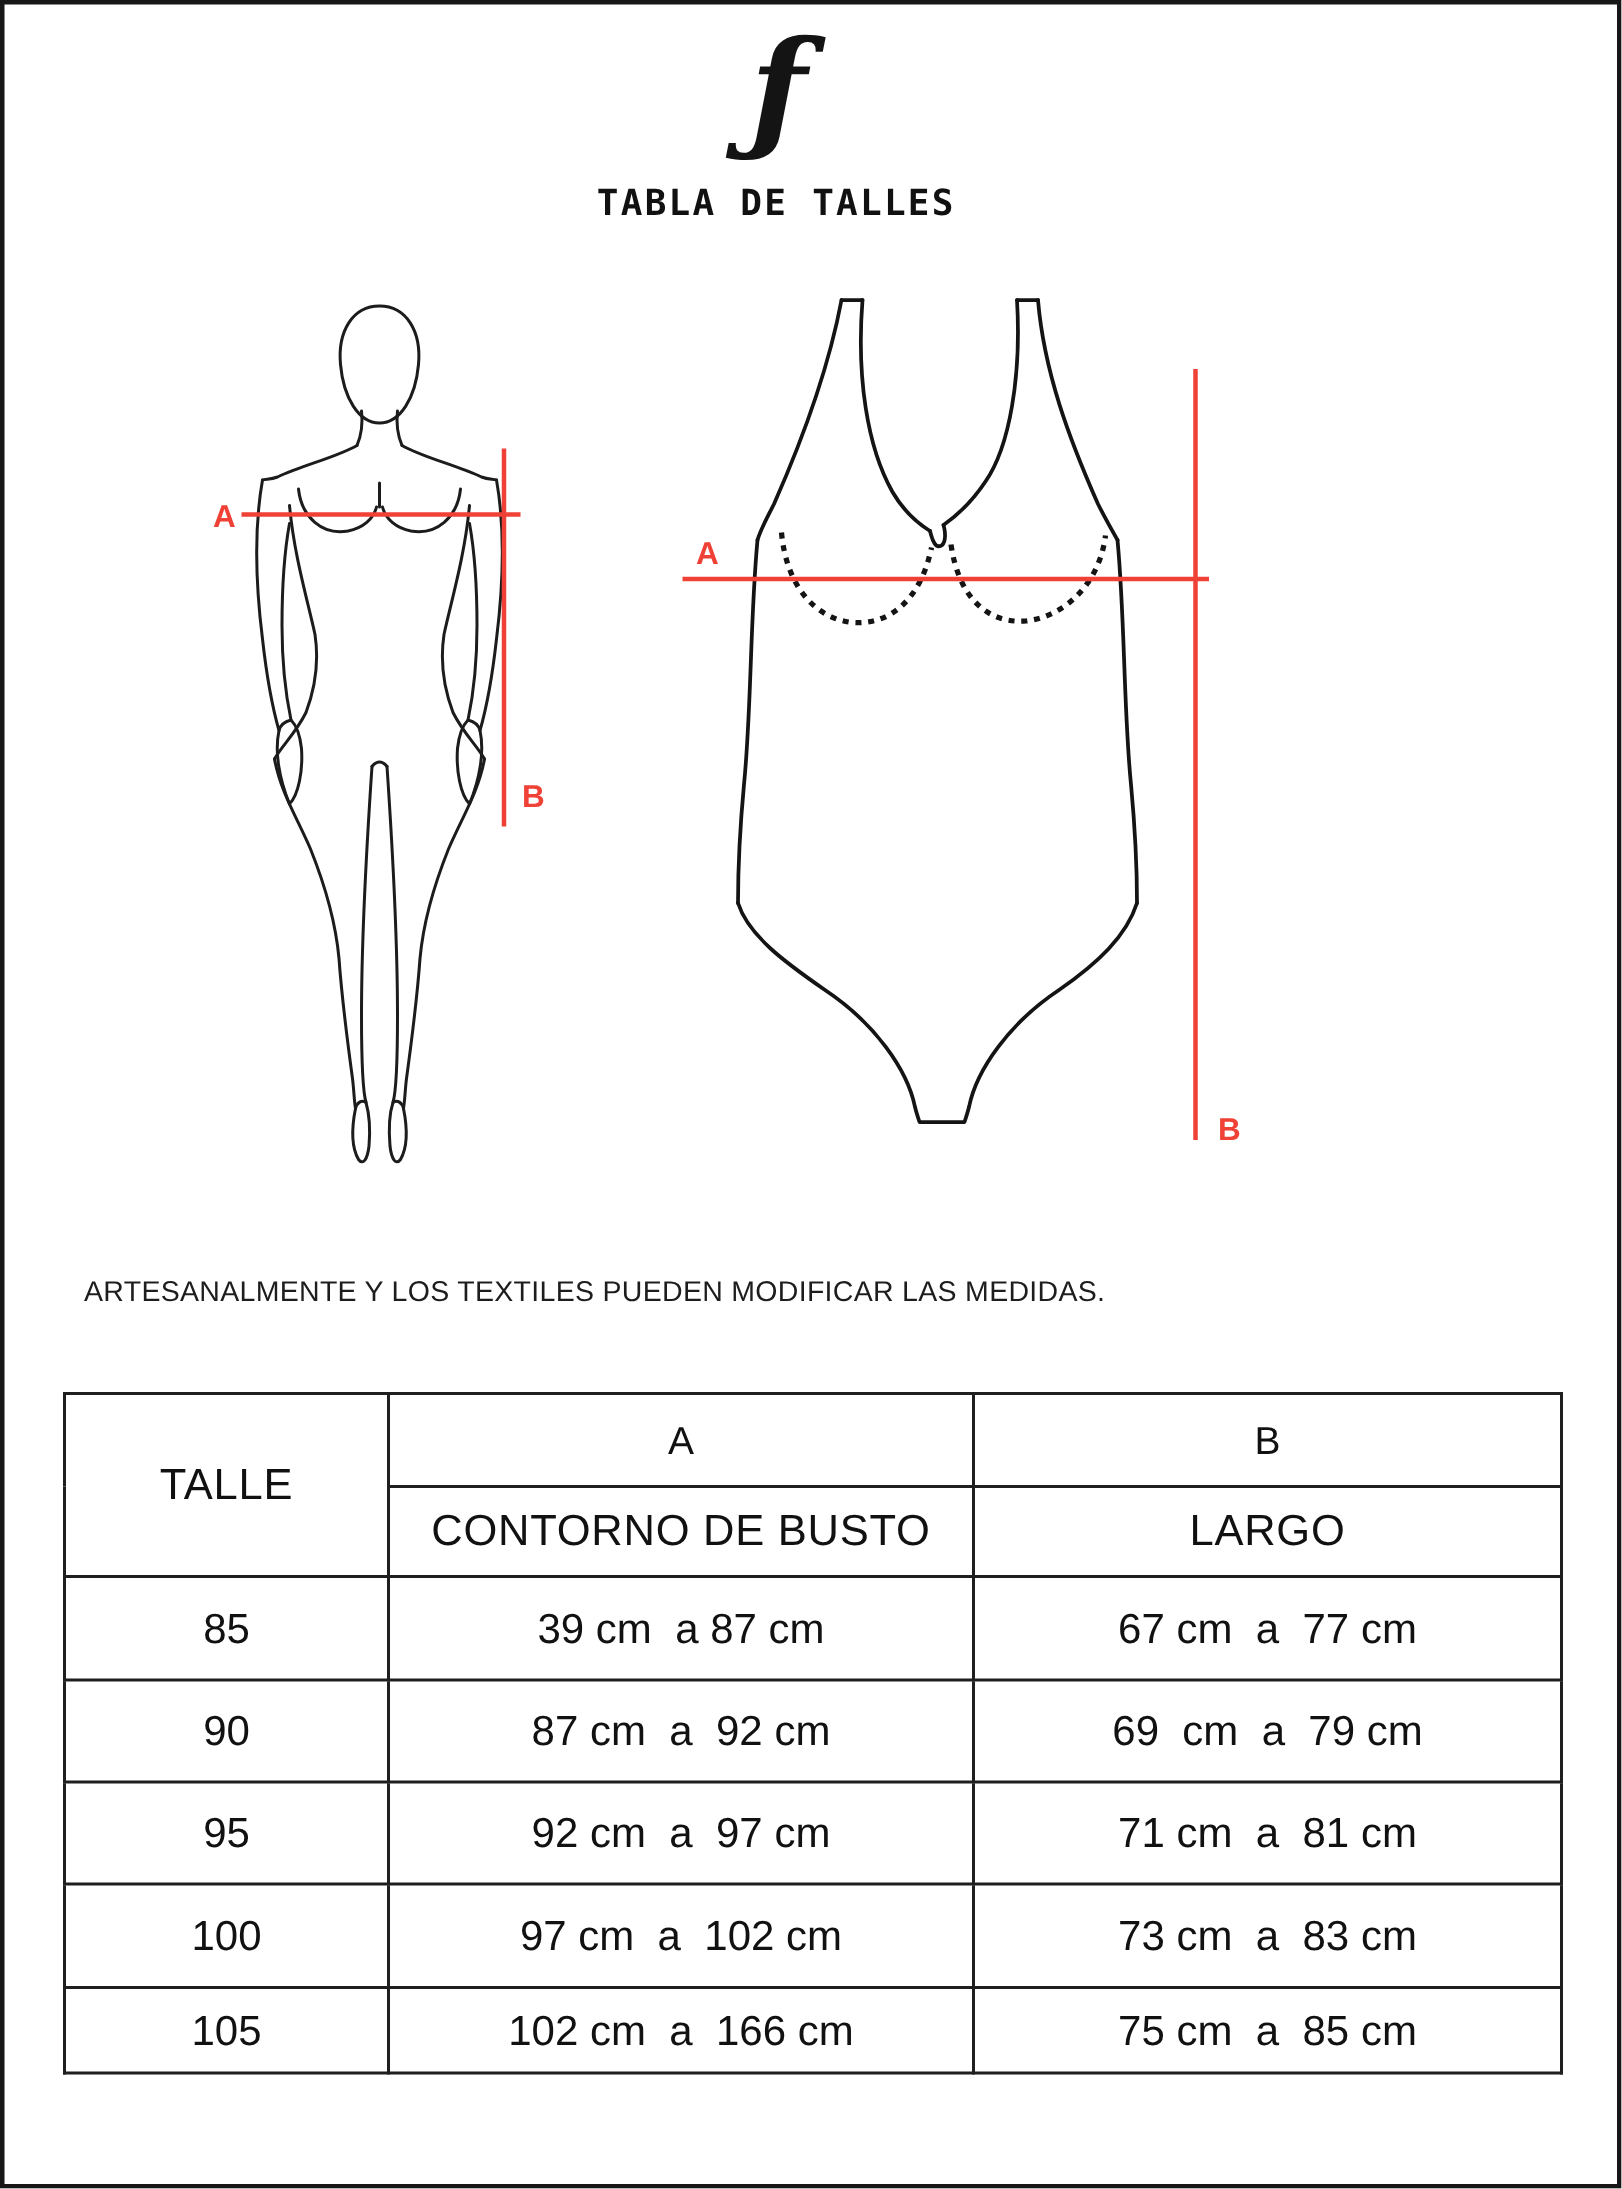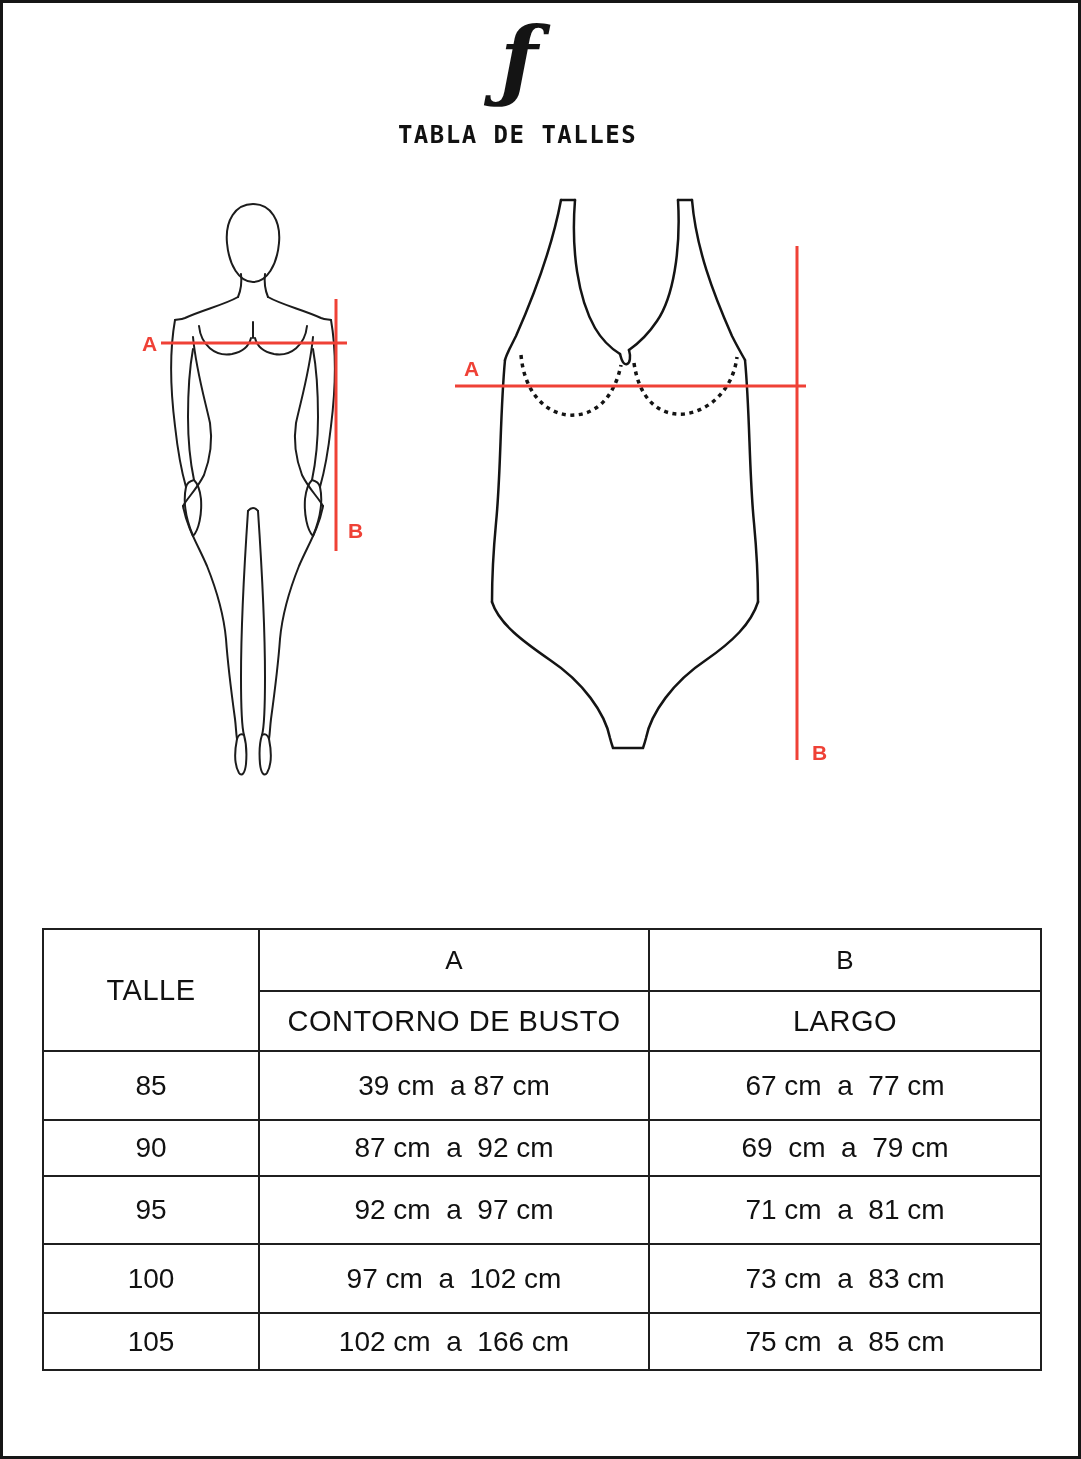--- a/index.html
+++ b/index.html
@@ -52,21 +52,21 @@
   table.sizes td,table.sizes th{
     border:2px solid #1f1f1f;
     text-align:center;vertical-align:middle;
     font-weight:normal;
     padding:0;
     white-space:pre;
     color:#111;
   }
   .row-letters{height:62px;}
   .row-labels{height:60px;}
-  .row-d1{height:69px;} .row-d2{height:56px;} .row-d3{height:68px;}
+  .row-d1{height:69px;} .row-d2{height:68px;} .row-d3{height:68px;}
   .row-d4{height:69px;padding-left:19px;} .row-d5{height:57px;border-radius:22px;}
   .cell-talle-head{font-size:29px;letter-spacing:0.5px;}
   .cell-letter{font-size:26px;}
   .cell-collabel{font-size:29px;letter-spacing:0.5px;}
   .cell-size{font-size:28px;}
   .cell-meas{font-size:28px;}
 </style>
 </head>
 <body>
 
@@ -129,20 +129,21 @@
     </g>
     <g stroke="#ef4136" stroke-width="3">
       <line x1="17" y1="193" x2="368" y2="193"></line>
       <line x1="359" y1="53" x2="359" y2="567"></line>
     </g>
     <text class="red-label" fill="#ef4136" x="26" y="183">A</text>
     <text class="red-label" fill="#ef4136" x="374" y="567">B</text>
   </svg>
 
   <div class="disclaimer">
+    <div>ARTESANALMENTE Y LOS TEXTILES PUEDEN MODIFICAR LAS MEDIDAS.</div>
   </div>
 
   <table class="sizes">
     <colgroup>
         <col style="width:216px">
         <col style="width:390px">
         <col style="width:392px">
       </colgroup>
     <tbody>
       <tr class="row-letters">

